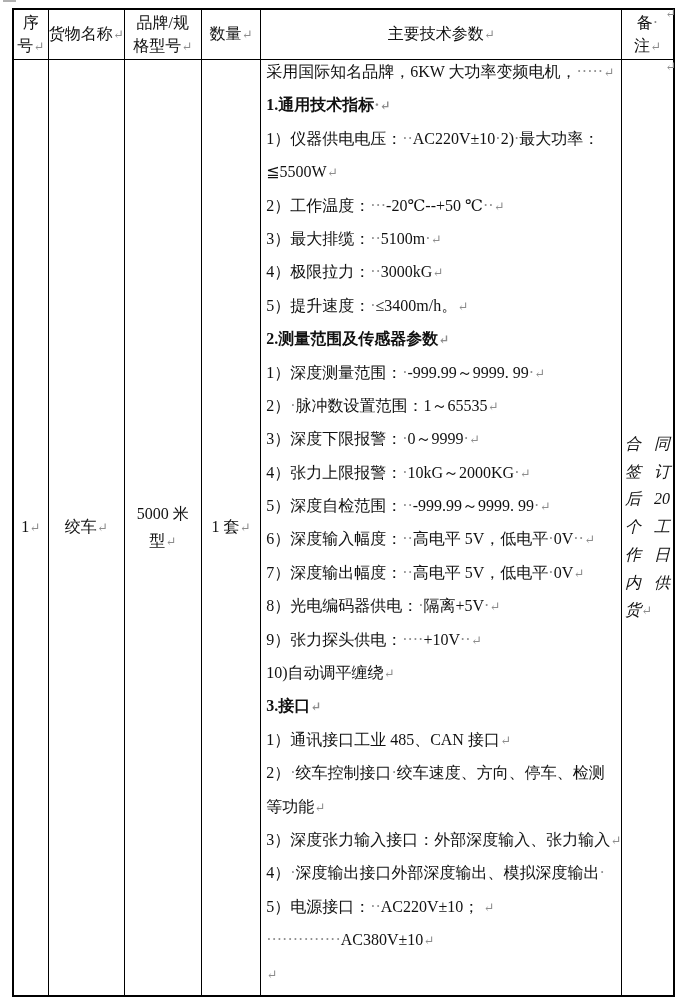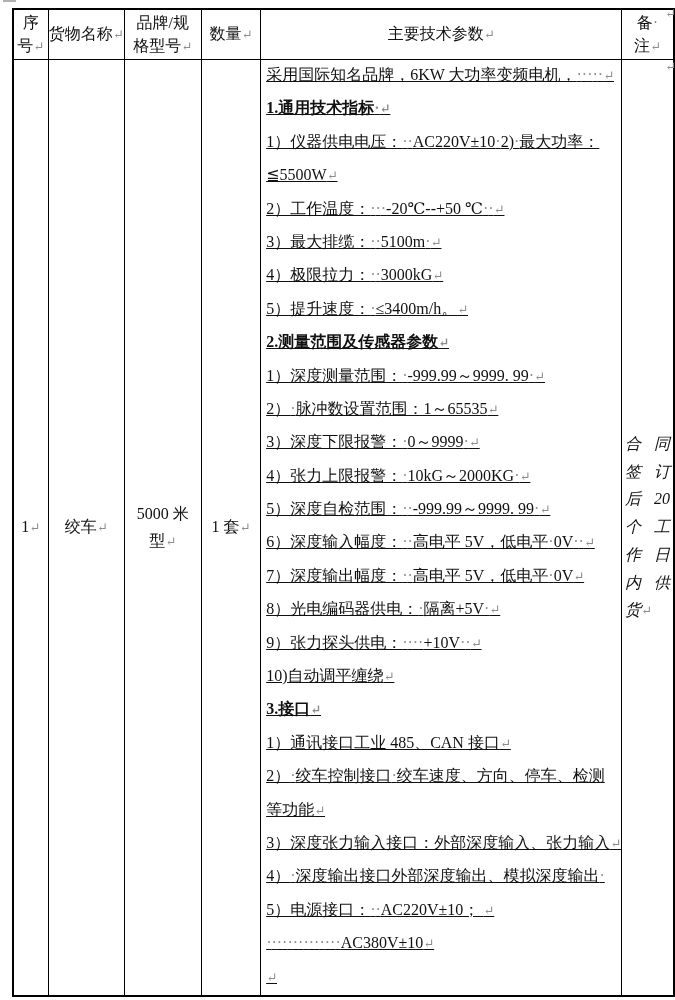--- a/index.html
+++ b/index.html
@@ -18,22 +18,22 @@
   .doc th, .doc td {border:1px solid #000; padding:0; overflow:hidden;}
   .doc thead th {
     height:49px; font-weight:normal; font-size:16px;
     text-align:center; vertical-align:middle;
   }
   .hline {line-height:23px;}
   td.cellc {text-align:center; vertical-align:middle; font-size:16px;}
   .cline {line-height:27px;}
   td.spec  {vertical-align:top;}
   .spec-line {
-    height:33.4px; line-height:30px; font-size:16px;
-    padding-left:5px; white-space:pre;text-decoration:underline;
+    height:33.4px; line-height:23px; font-size:16px;
+    padding-left:5px; white-space:pre;
   }
   .spec-line.bold {font-weight:bold;}
   td.remark {vertical-align:middle; font-size:16px; padding:0 3px;}
   .remark-line {
     line-height:27.7px; text-align:justify; text-align-last:justify;
     white-space:pre;
     font-style:italic;
   }
   .remark-line:last-child {text-align-last:left;}
   .row-end-mark {position:absolute; left:665px; color:#8c8c8c; font-size:13px;}

